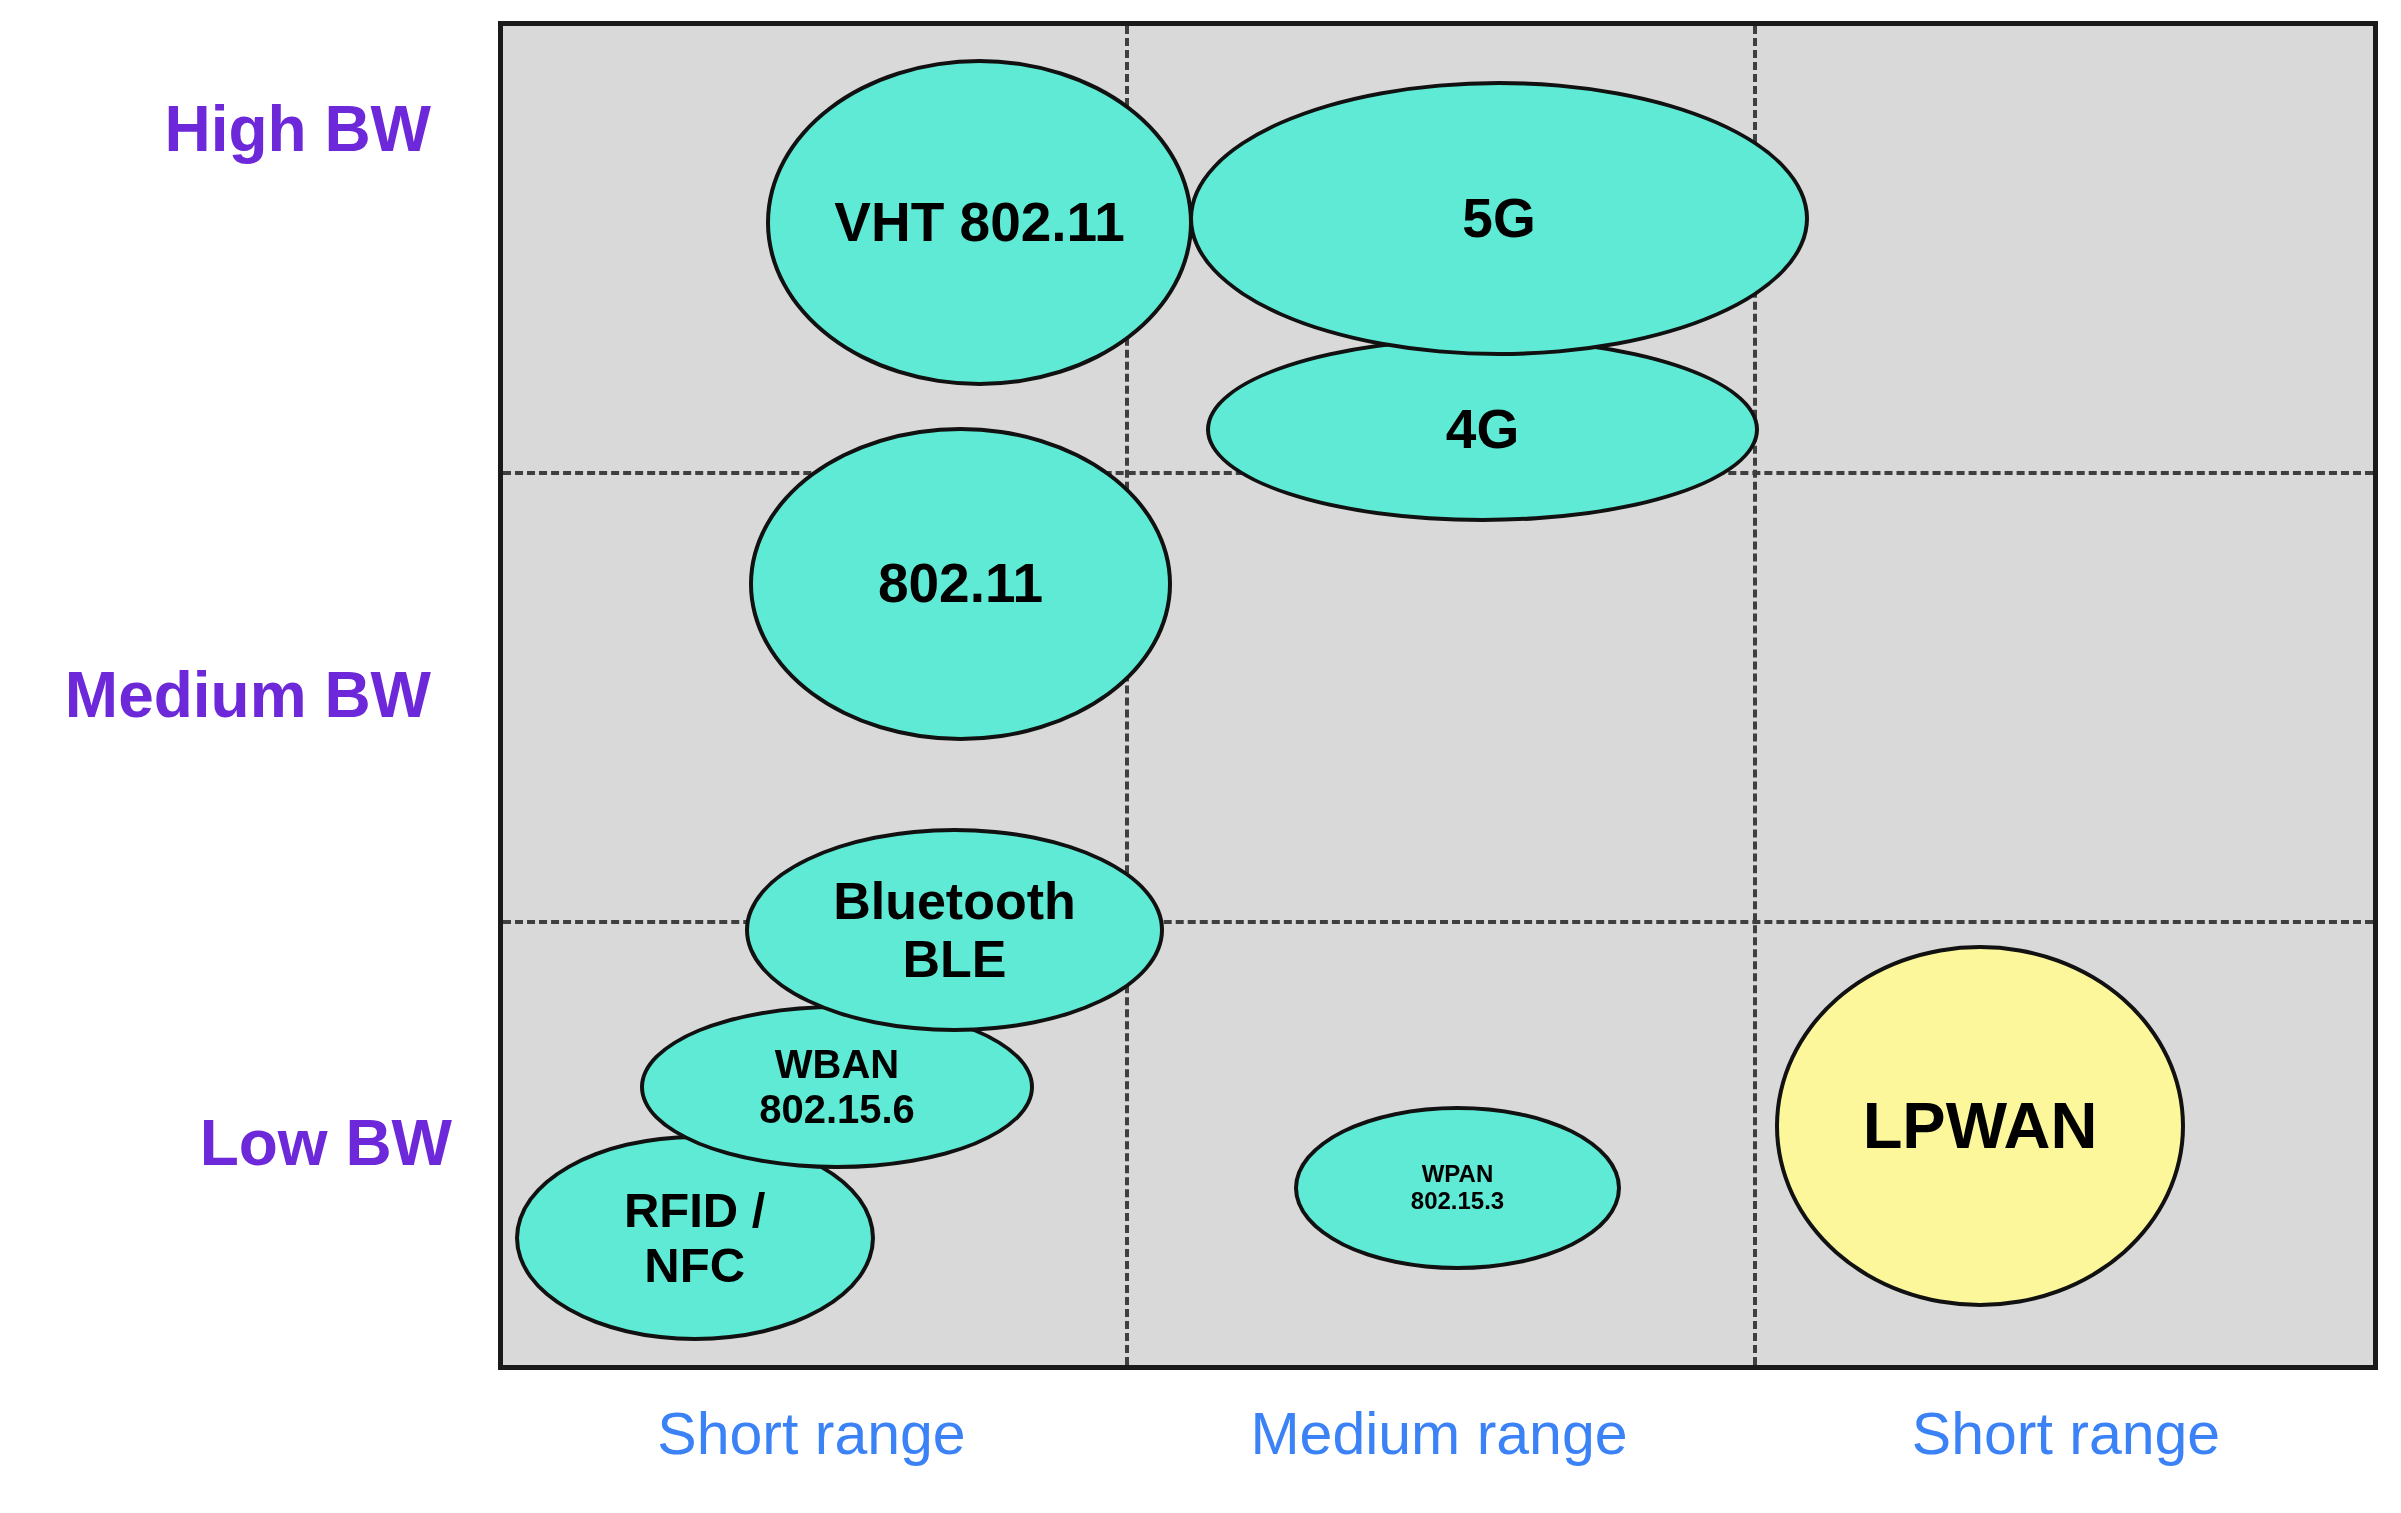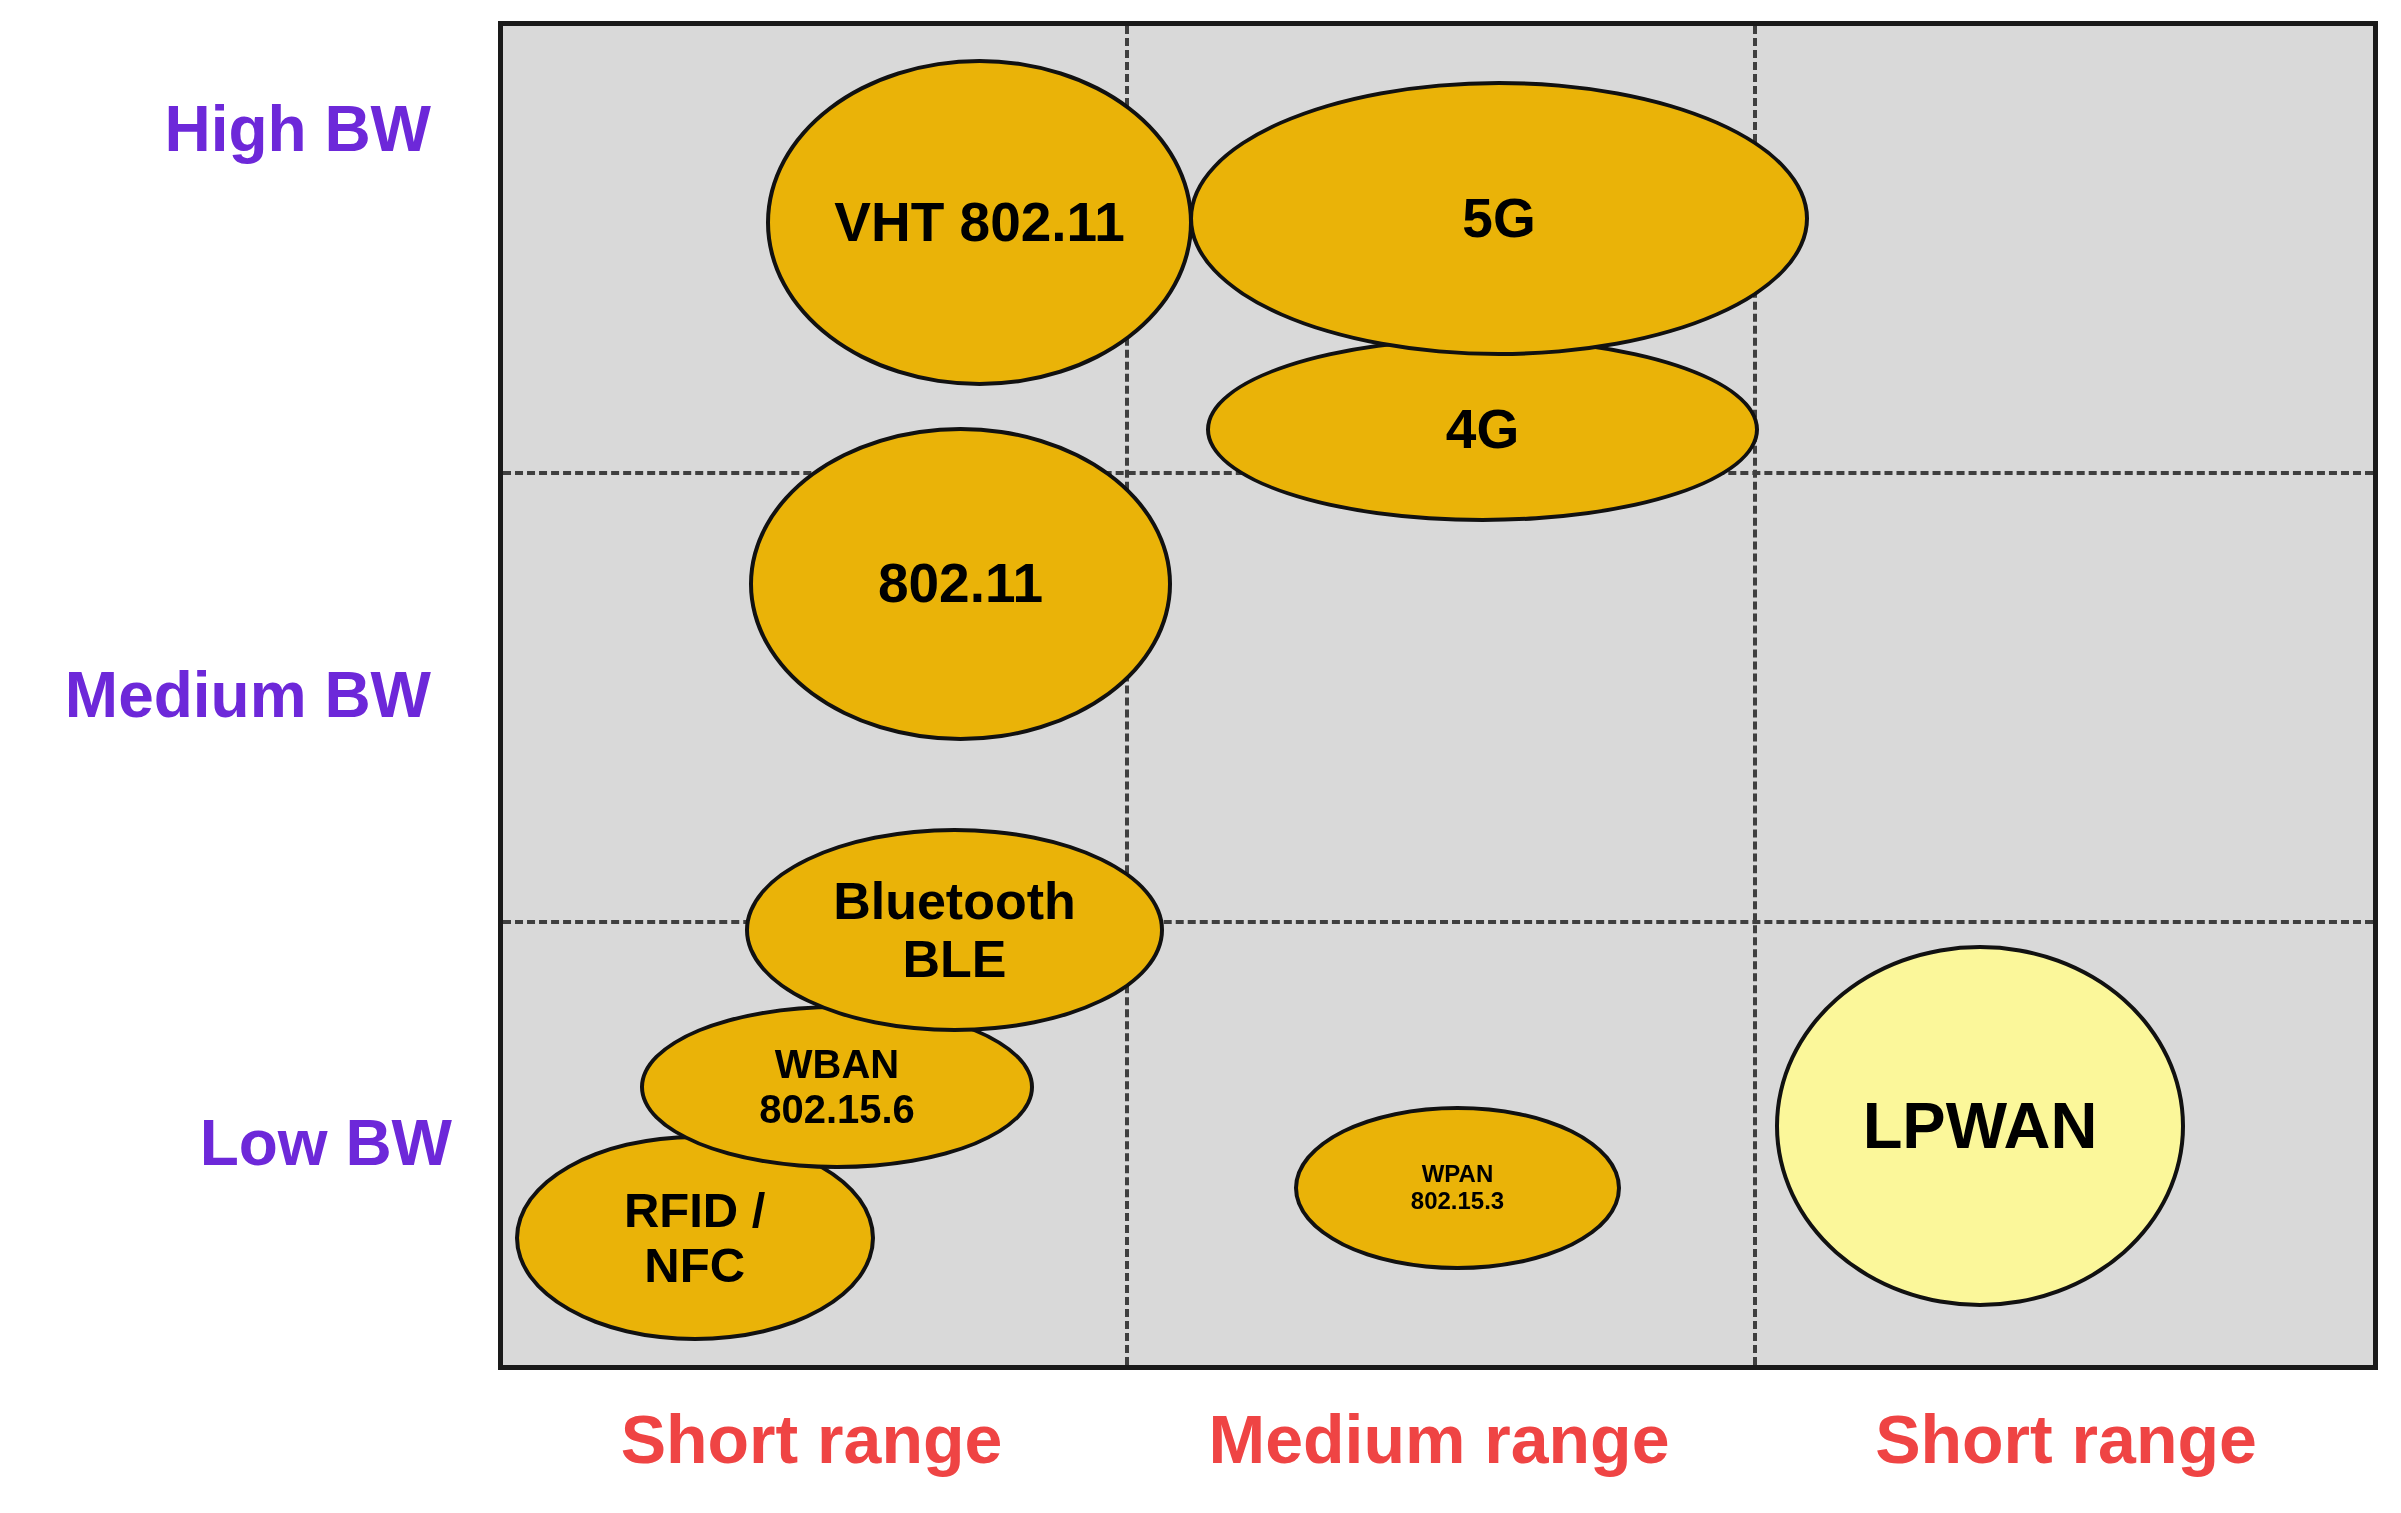--- a/index.html
+++ b/index.html
@@ -58,43 +58,43 @@
     box-sizing: border-box;
     font-weight: bold;
     font-size: 64px;
     color: #6d28d9;
     white-space: nowrap;
   }
 
   .x-label {
     position: absolute;
     top: 1400px;
-    font-weight: bold;
-    font-size: 68px;
-    color: #ef4444;
+    font-weight: normal;
+    font-size: 59px;
+    color: #3b82f6;
     white-space: nowrap;
     text-align: center;
   }
 
   
   .bubble {
     position: absolute;
     border: 4.2px solid #111111;
     border-radius: 50%;
     box-sizing: border-box;
     display: flex;
     align-items: center;
     justify-content: center;
     text-align: center;
     font-weight: bold;
     color: #000000;
     line-height: 1.12;
     white-space: pre-line;
   }
-  .bubble.orange { background: #eab308; }
+  .bubble.orange { background: #5eead4; }
   .bubble.yellow { background: #fbf79a; }
 </style>
 </head>
 <body>
 
 <div id="diagram-root">
 
   <div class="y-label-wrap" style="top:92px;">High BW</div>
 
   <div class="y-label-wrap" style="top:658px;">Medium BW</div>

